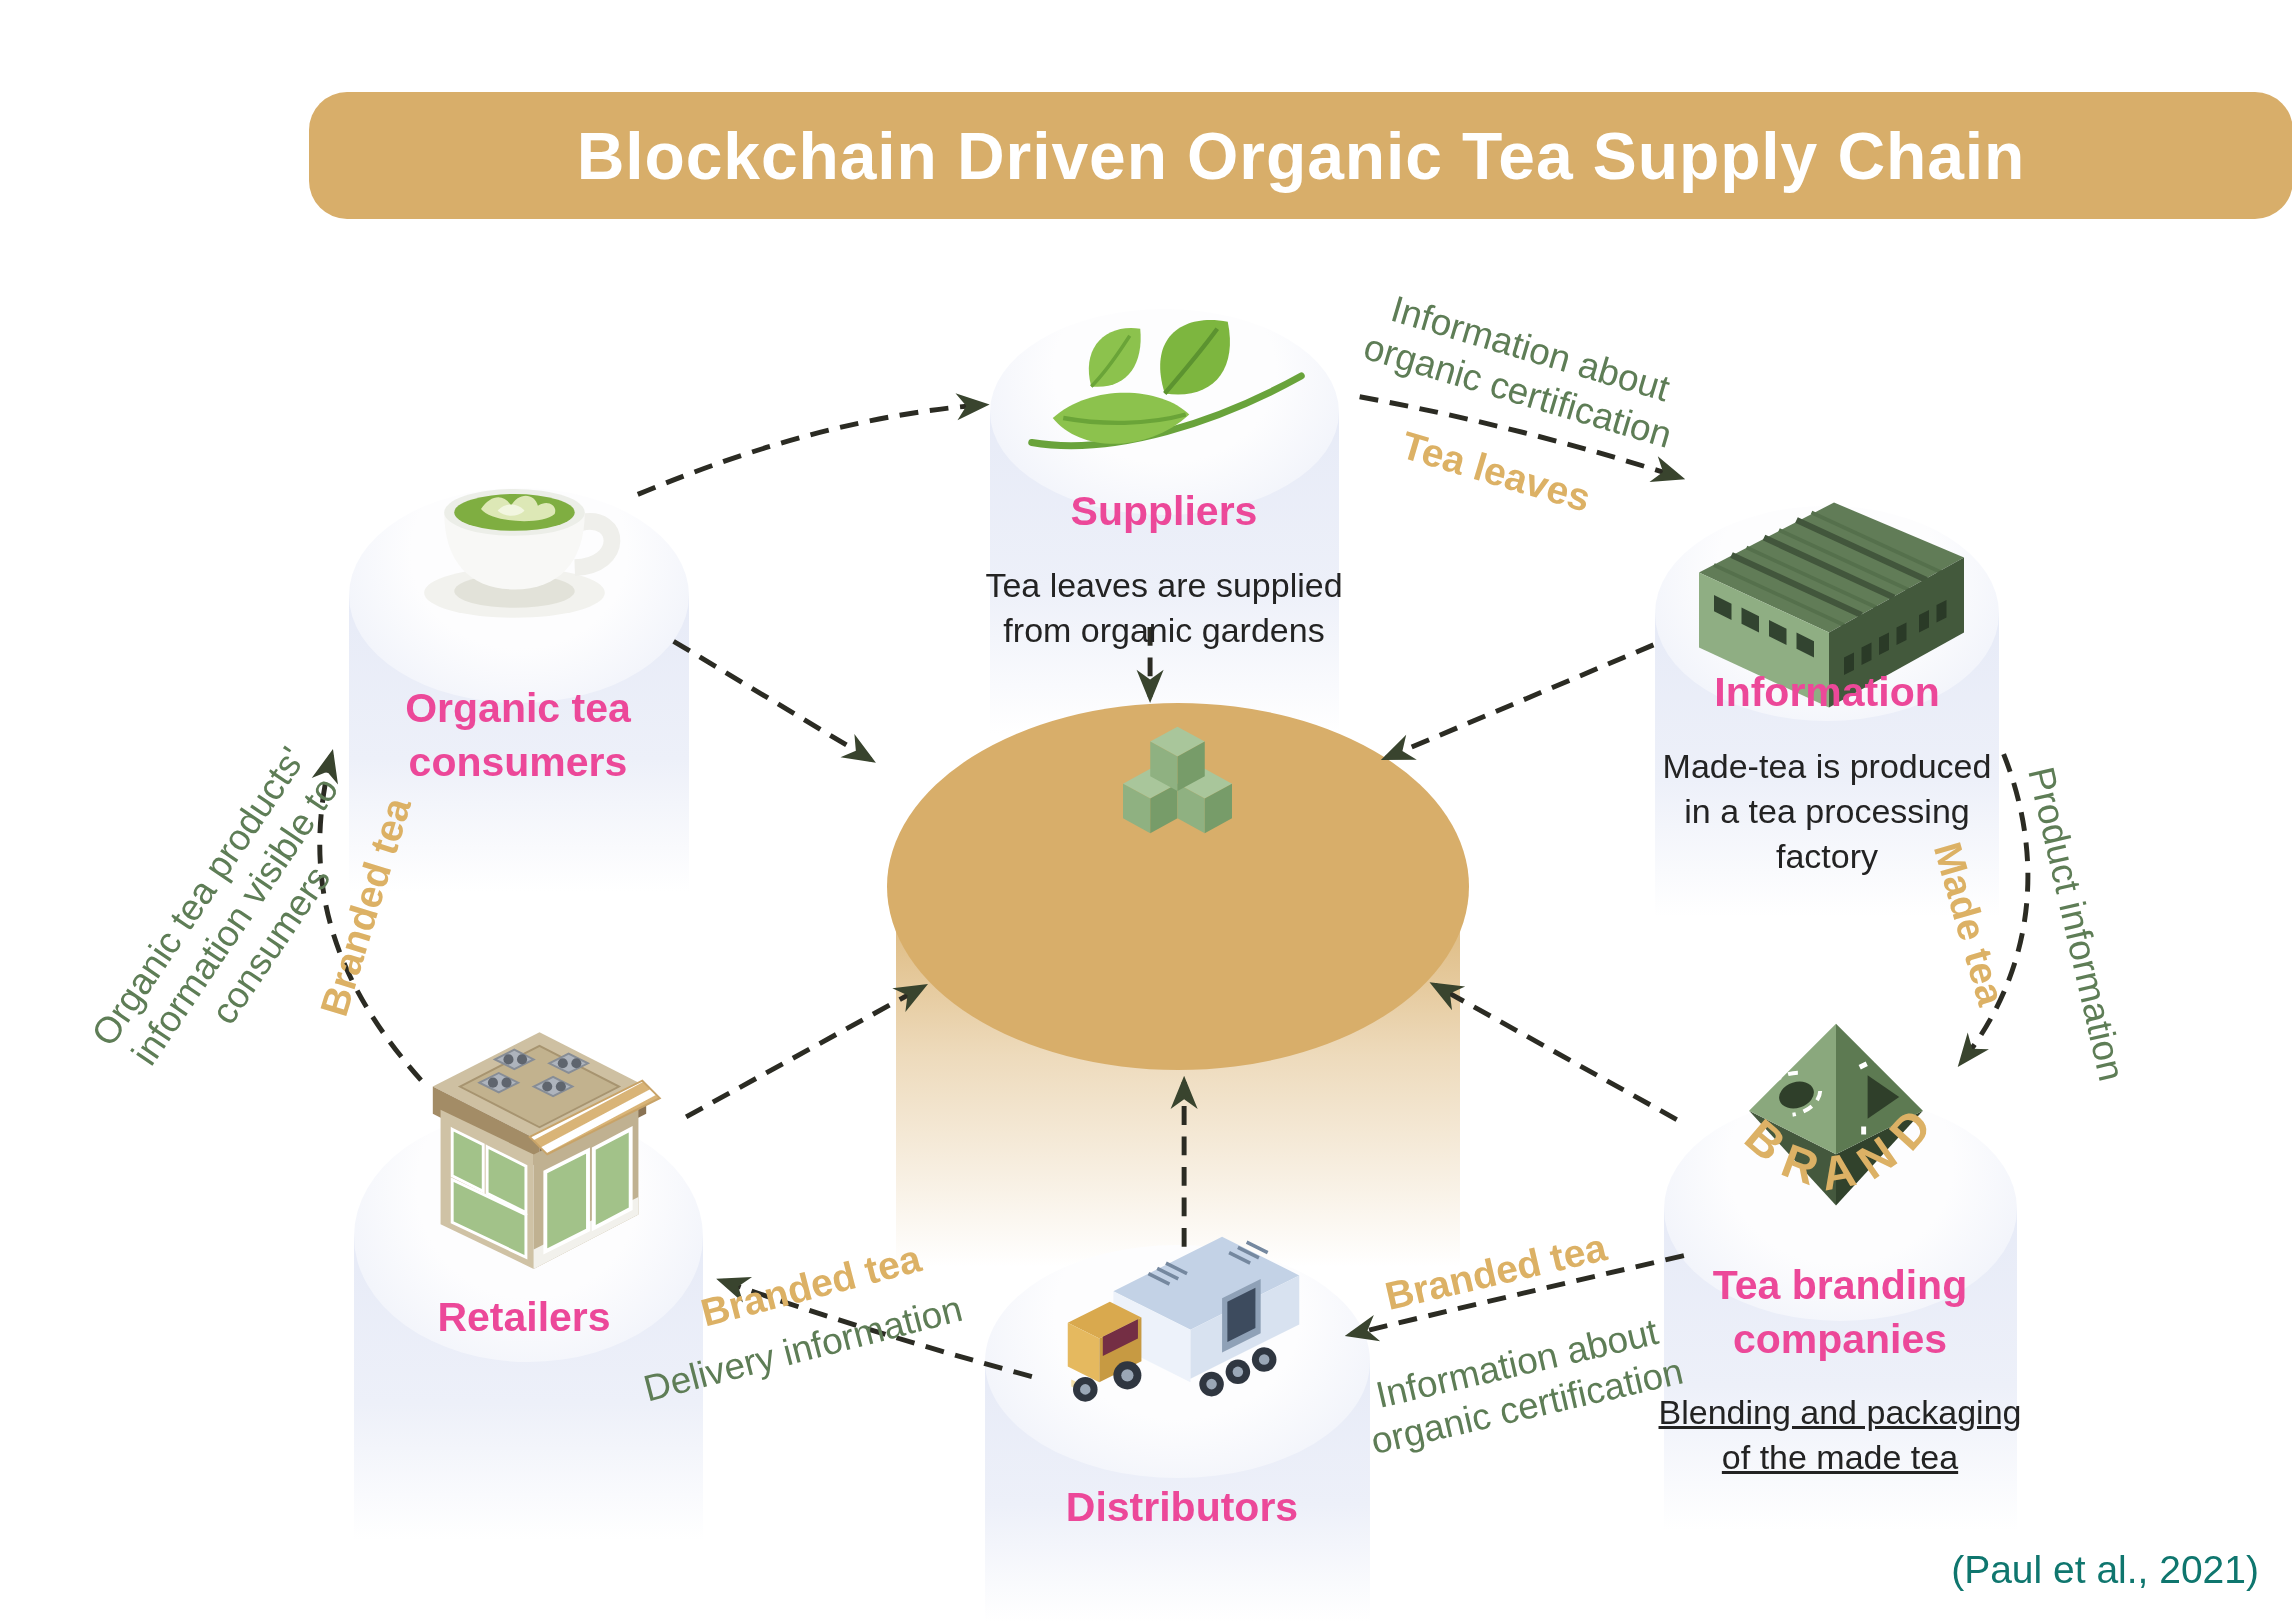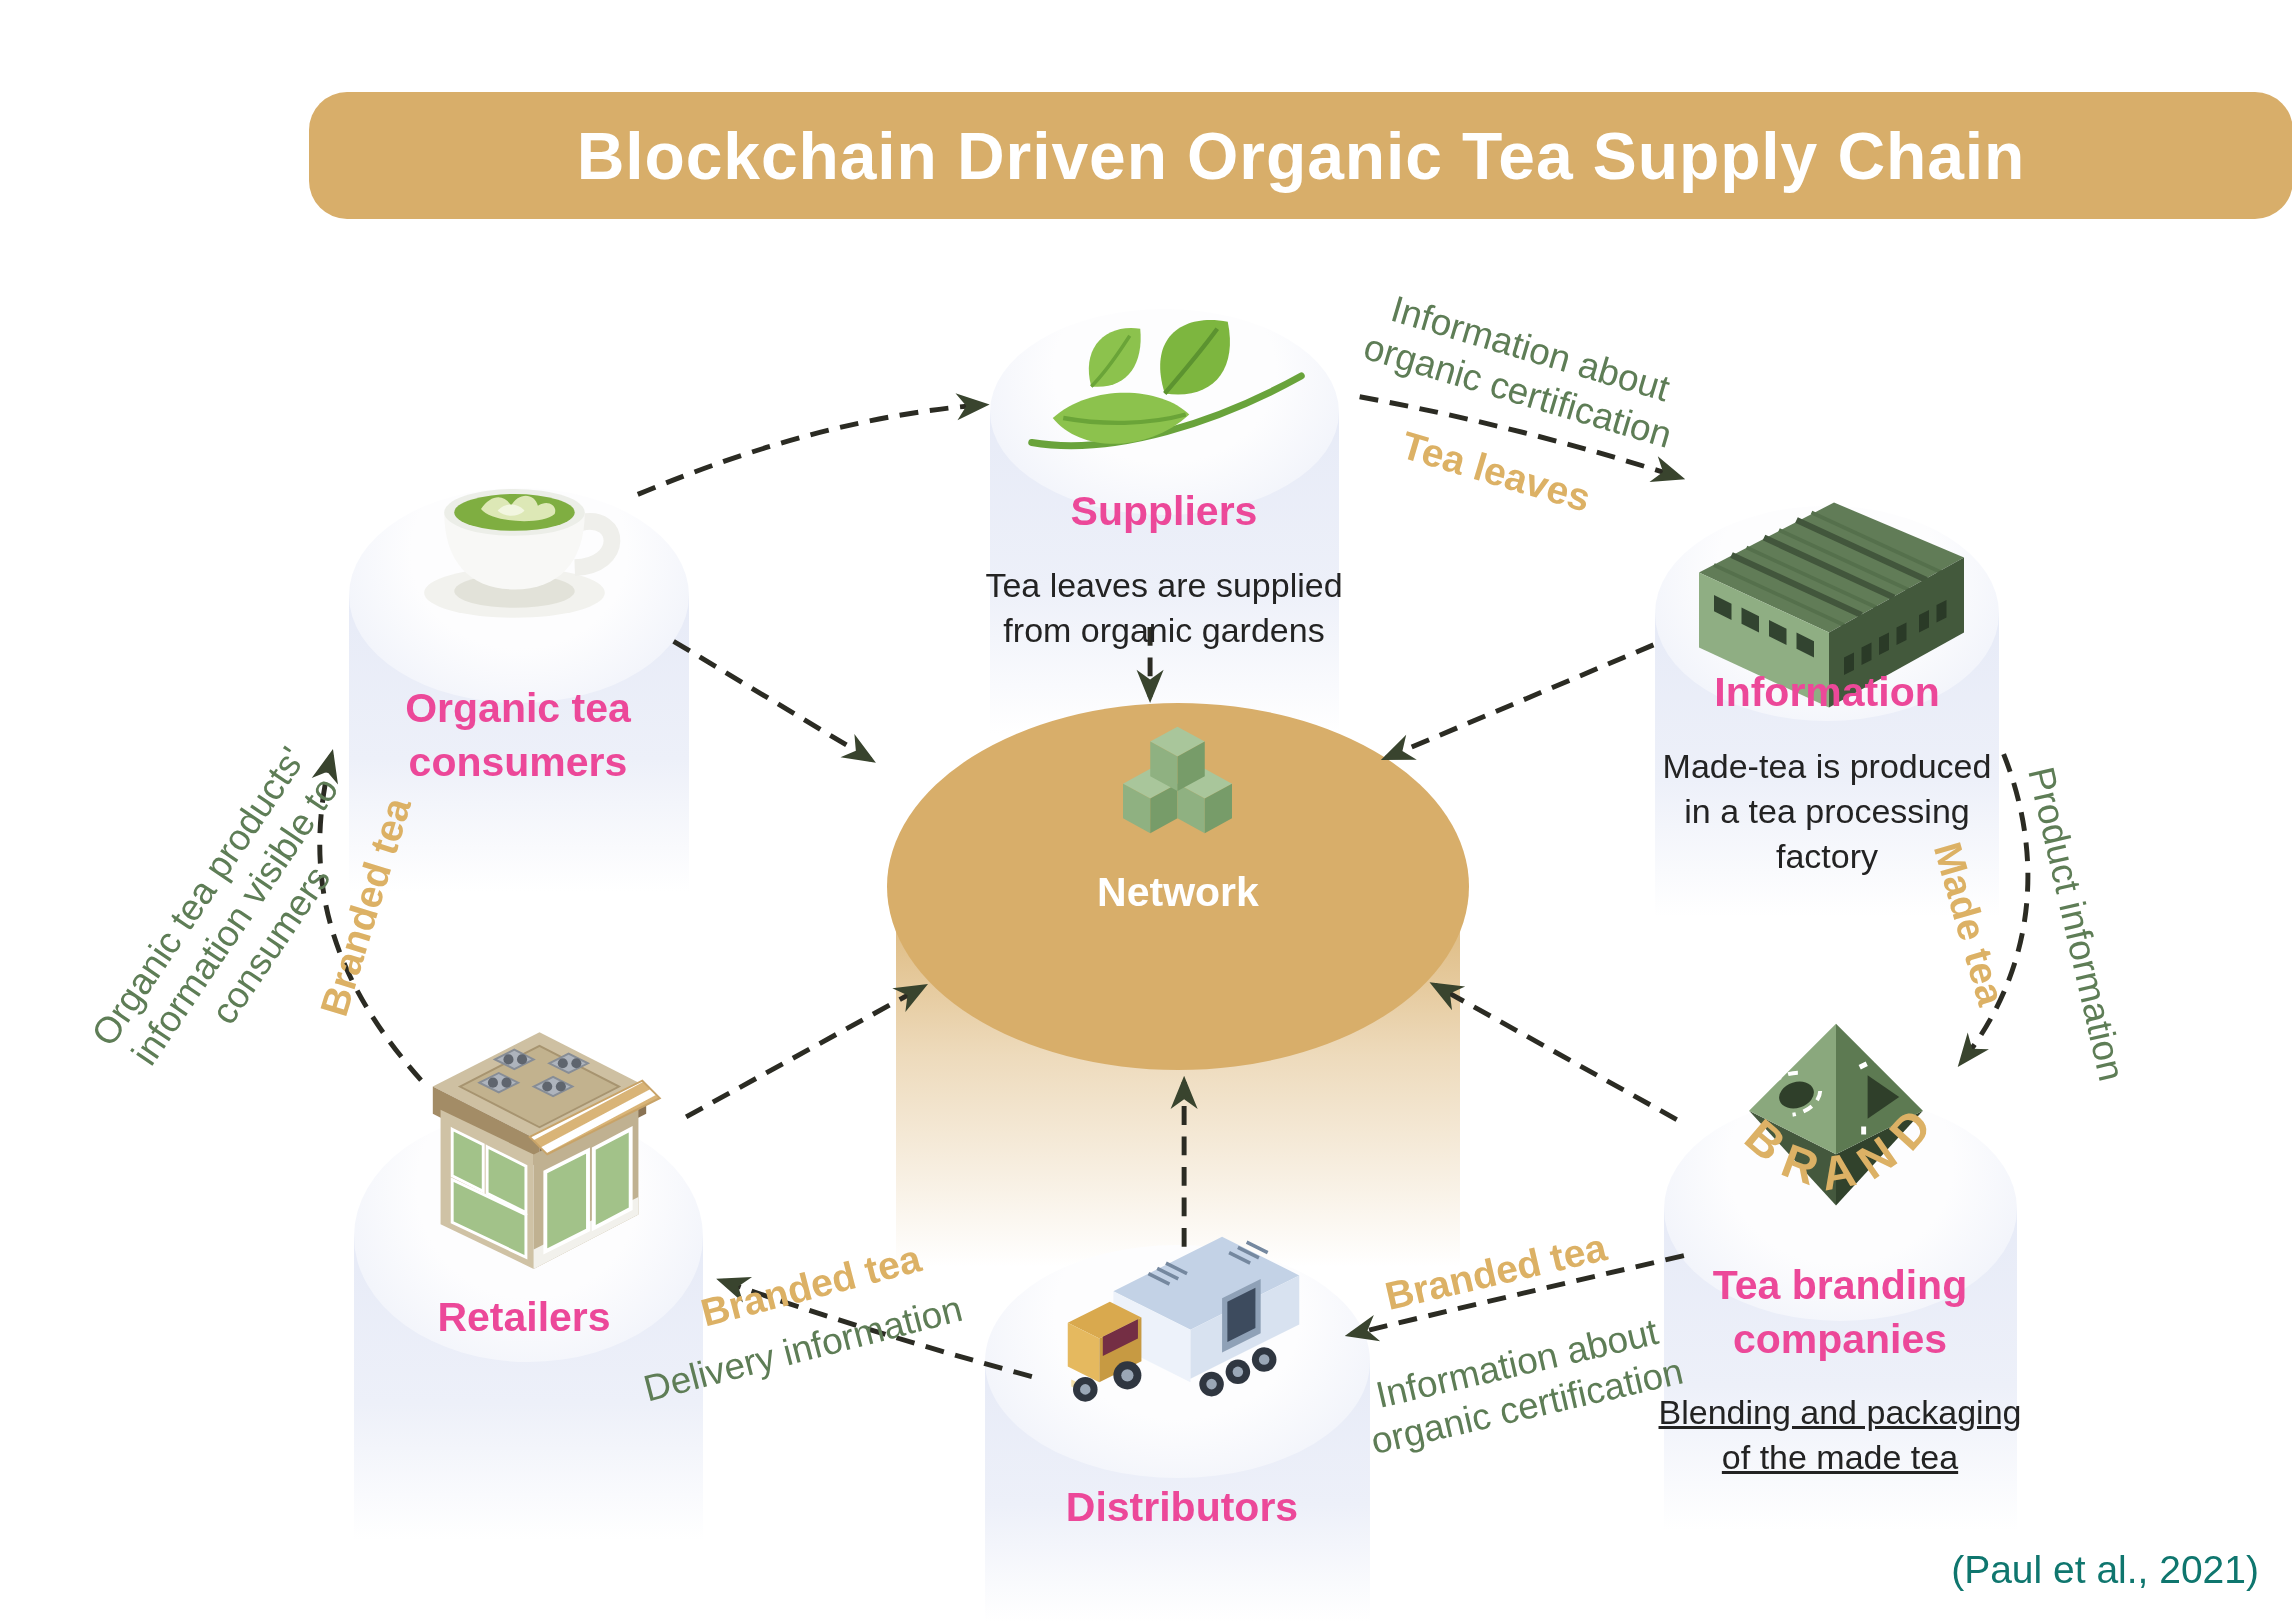--- a/index.html
+++ b/index.html
@@ -83,21 +83,20 @@
      <polygon points="65,52 87,64 87,92 65,80" fill="#8FB181"></polygon>
      <polygon points="87,64 109,52 109,80 87,92" fill="#779C69"></polygon>
     </g>
   <g>
       <polygon points="65,6 87,18 65,30 43,18" fill="#A9C69B"></polygon>
      <polygon points="43,18 65,30 65,58 43,46" fill="#8FB181"></polygon>
      <polygon points="65,30 87,18 87,46 65,58" fill="#779C69"></polygon>
     </g>
 </svg>
 <div class="abs center-label">
-  <div>Network</div>
 </div>
 
 <svg class="abs node-icon" style="left:394px;top:434px;" width="251" height="202" viewBox="0 0 150 115">
   <ellipse cx="72" cy="92" rx="54" ry="15" fill="#F2F2EE"></ellipse>
   <ellipse cx="72" cy="91" rx="36" ry="10" fill="#E2E2D9"></ellipse>
   <path d="M112,50 C136,45 138,76 108,77" stroke="#EFEFEB" stroke-width="10" fill="none"></path>
   <path d="M30,44 C30,74 46,90 72,90 C98,90 114,74 114,44 Z" fill="#F8F8F6"></path>
   <ellipse cx="72" cy="44" rx="42" ry="14" fill="#ECEEE8"></ellipse>
   <ellipse cx="72" cy="44" rx="36" ry="11" fill="#7FAE41"></ellipse>
   <path d="M52,42 C58,33 66,33 70,40 C74,32 84,32 86,40 C92,36 98,40 96,45 C88,52 58,50 52,42 Z" fill="#DDE8B6"></path>

